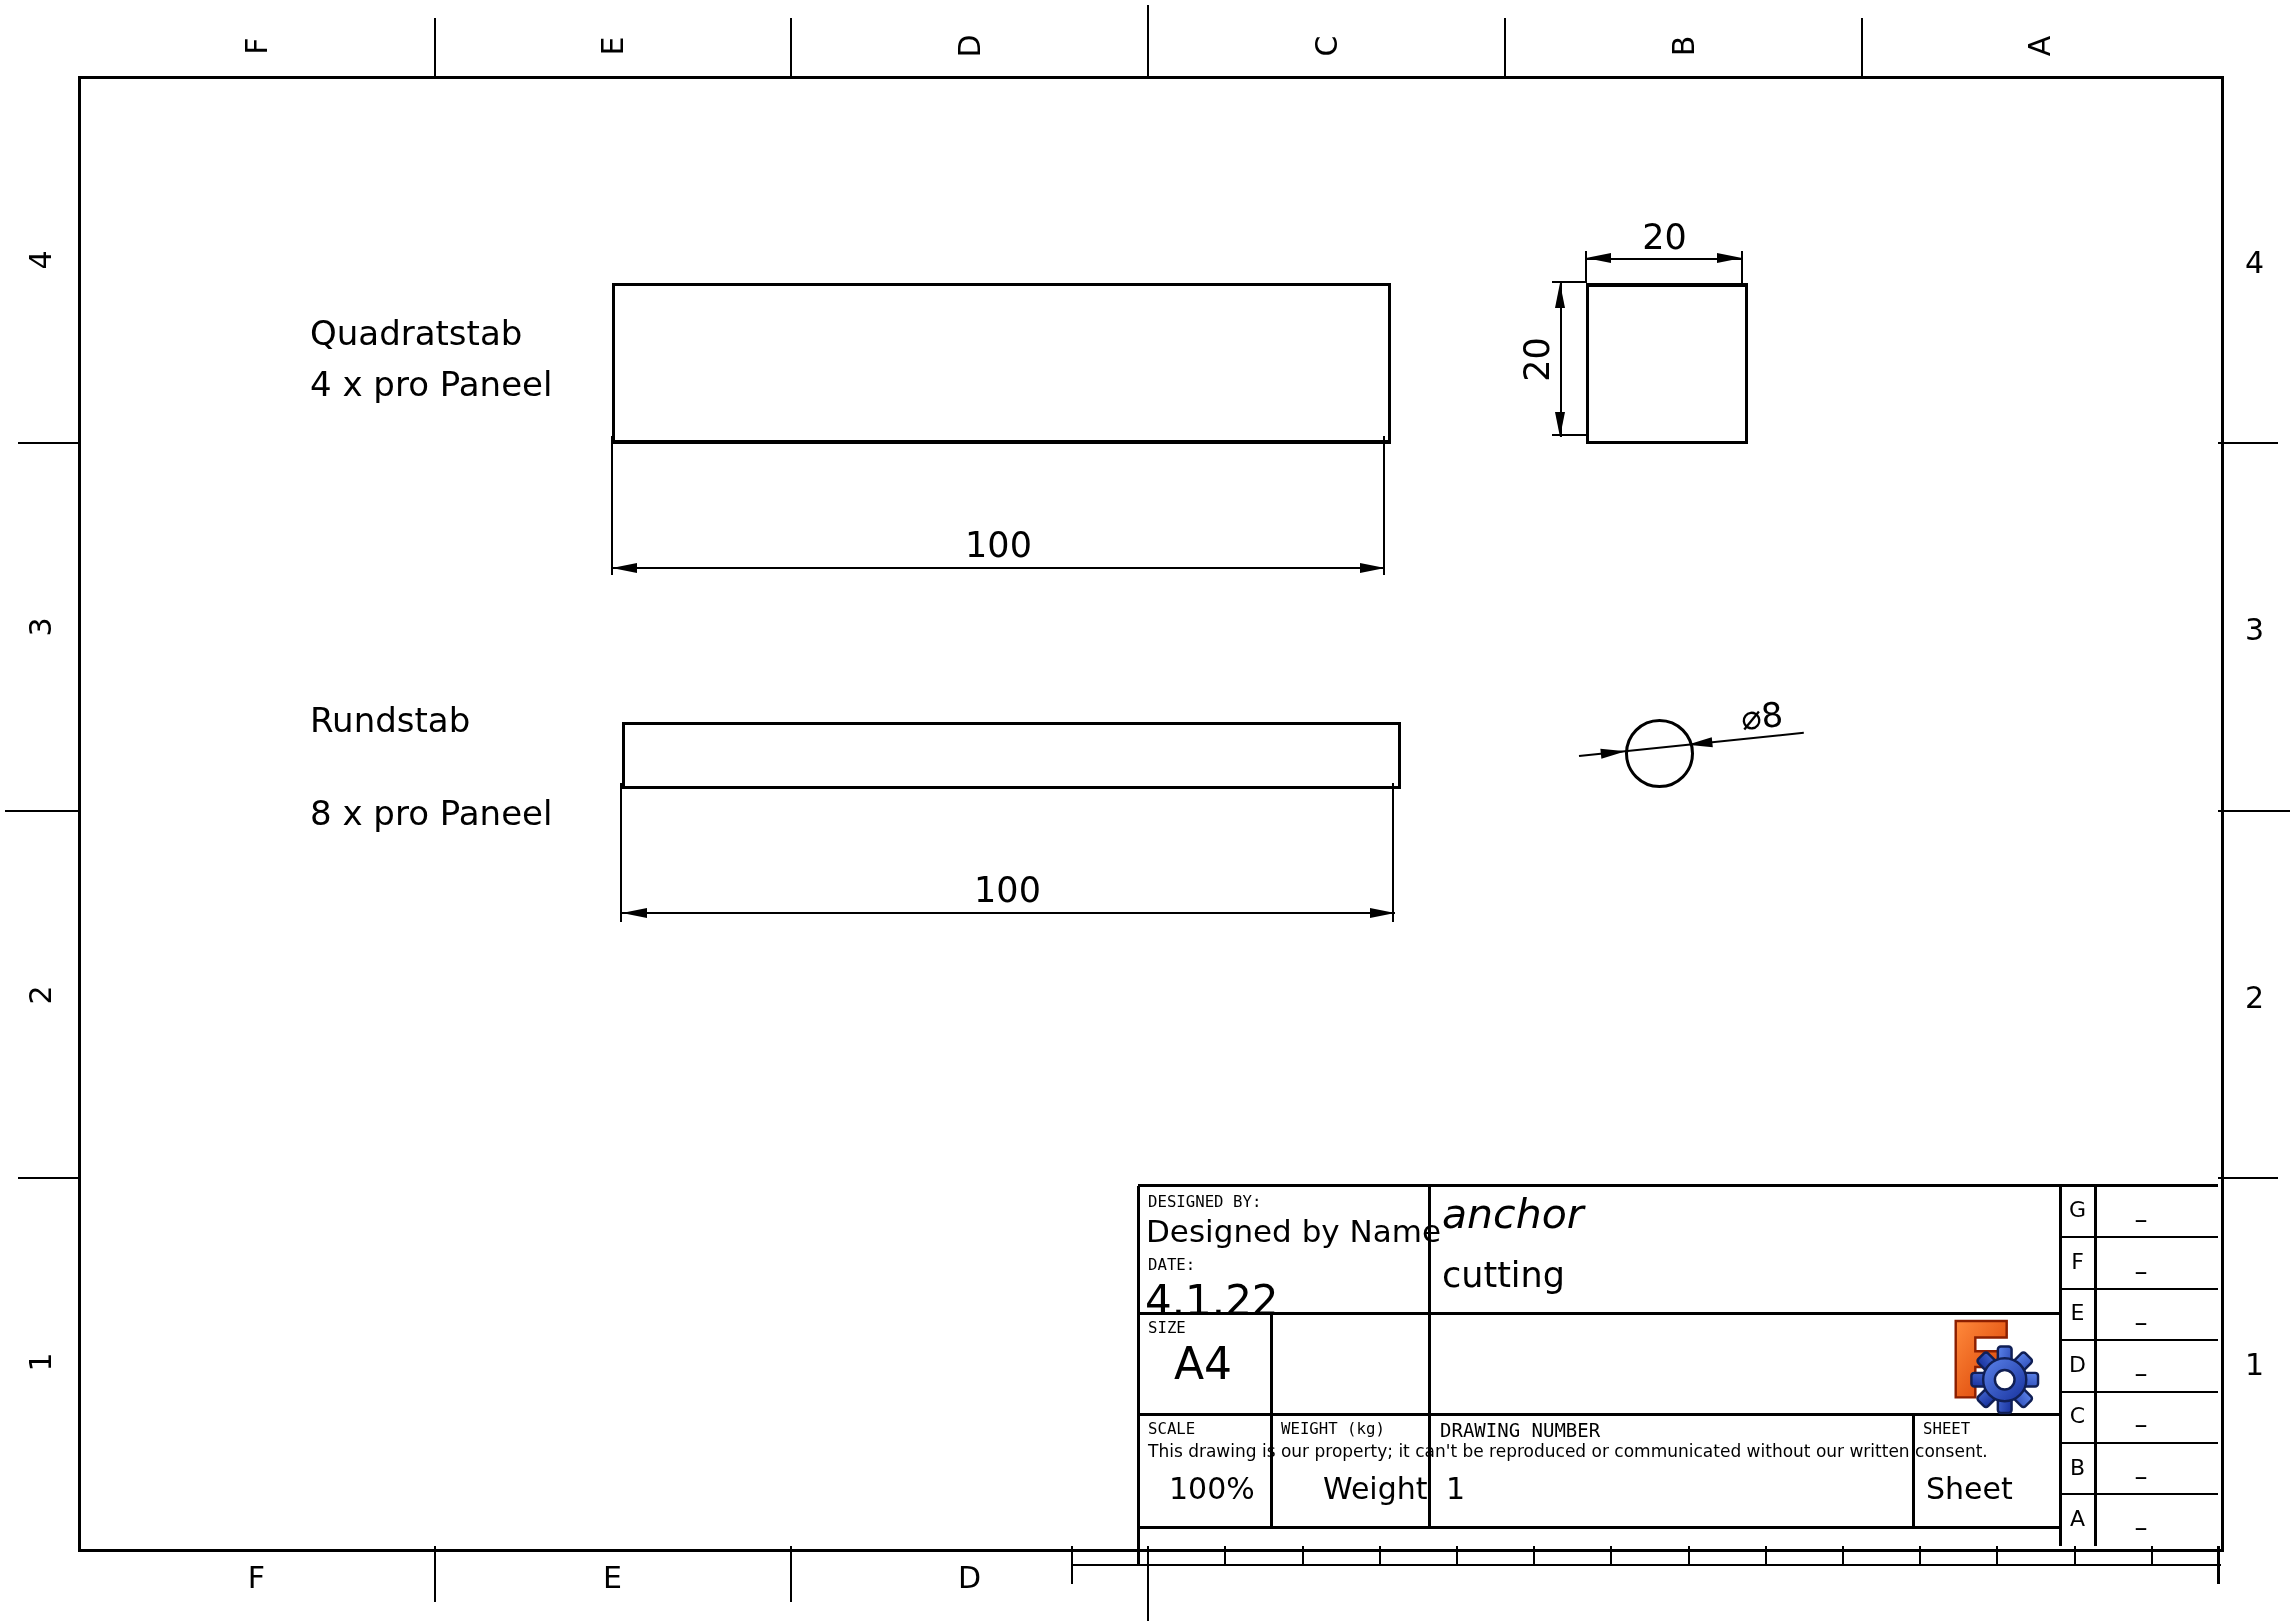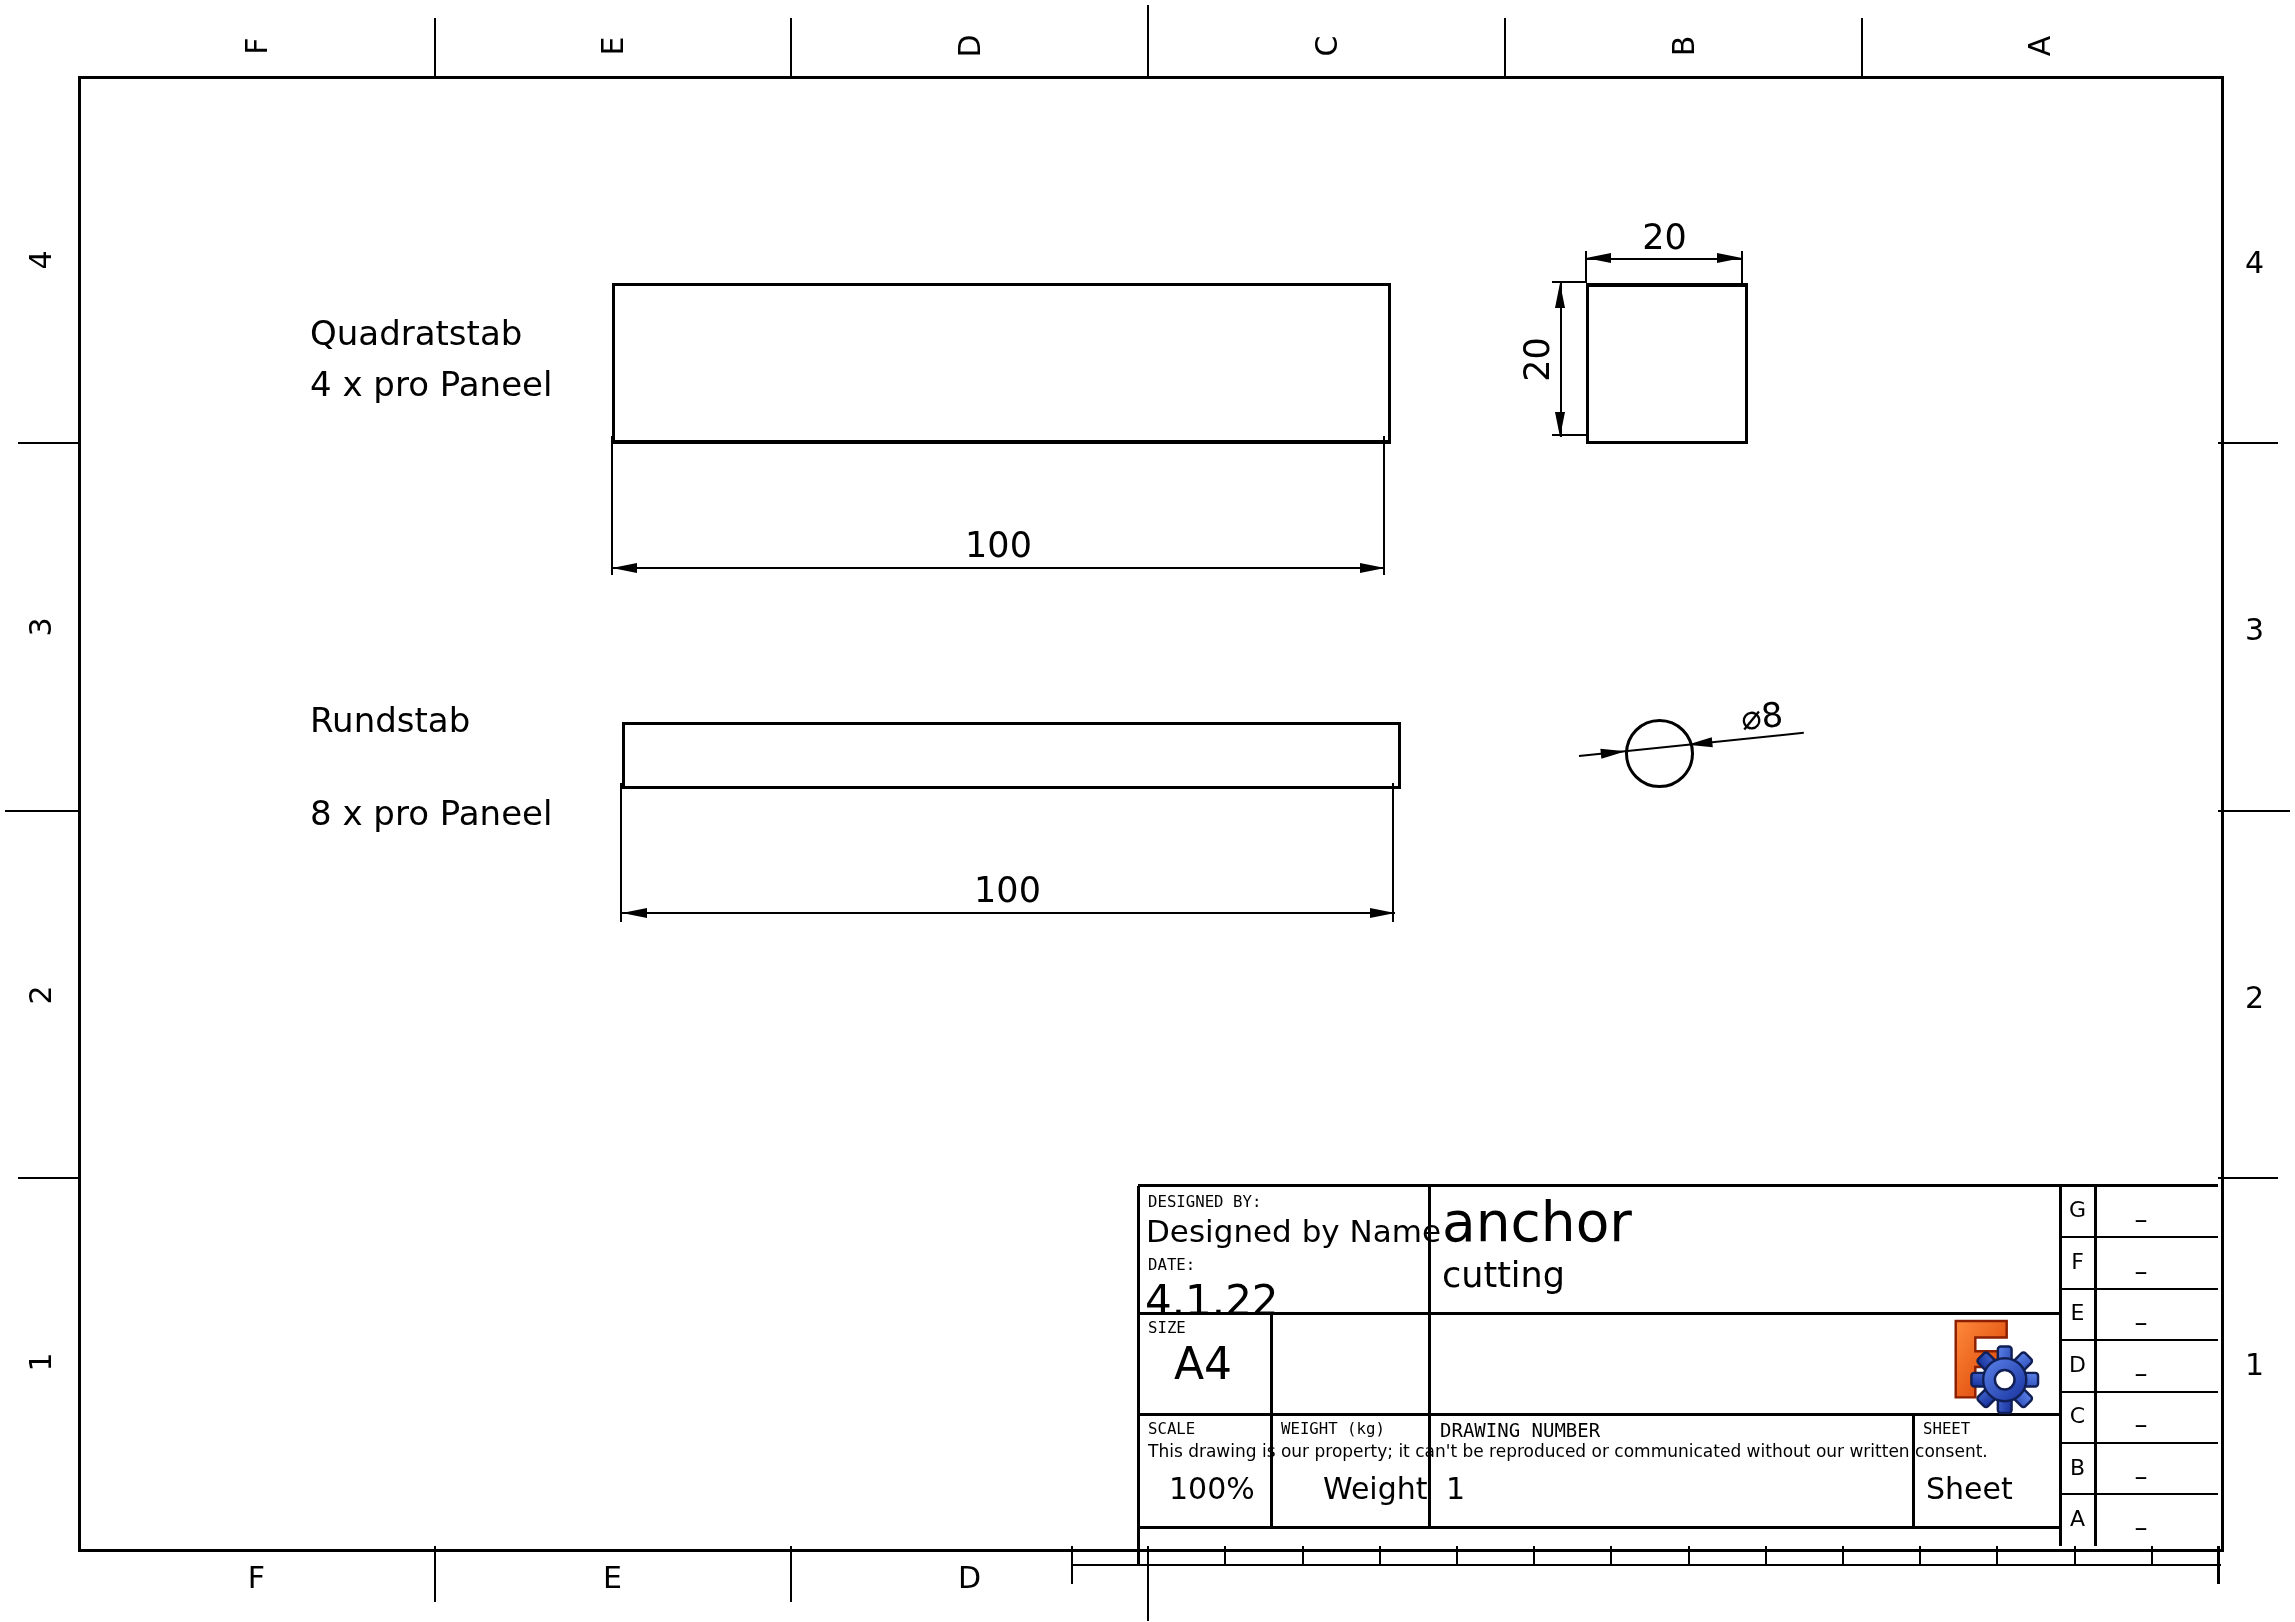--- a/index.html
+++ b/index.html
@@ -136,21 +136,21 @@
   <div class="ln" style="left:1428px;top:1186px;width:2.6px;height:342px;"></div>
   <div class="ln" style="left:1912px;top:1415px;width:2.6px;height:113px;"></div>
   <div class="ln" style="left:2059px;top:1186px;width:2.6px;height:360px;"></div>
   <div class="ln" style="left:2094px;top:1186px;width:2.6px;height:360px;"></div>
 
   <div class="txt mono" style="left:1148px;top:1192px;font-size:15.7px;">DESIGNED BY:</div>
   <div class="txt" style="left:1146px;top:1213px;font-size:31px;">Designed by Name</div>
   <div class="txt mono" style="left:1148px;top:1255px;font-size:15.7px;">DATE:</div>
   <div class="txt" style="left:1145px;top:1276px;font-size:42px;">4.1.22</div>
 
-  <div class="txt" style="left:1442px;top:1190px;font-size:55px;">anchor</div>
+  <div class="txt" style="left:1442px;top:1190px;font-size:41px;font-style:italic;">anchor</div>
   <div class="txt" style="left:1442px;top:1255px;font-size:35px;">cutting</div>
 
   <div class="txt mono" style="left:1148px;top:1318px;font-size:15.7px;">SIZE</div>
   <div class="txt" style="left:1174px;top:1338px;font-size:44px;">A4</div>
 
   <div class="txt mono" style="left:1148px;top:1419px;font-size:15.7px;">SCALE</div>
   <div class="txt" style="left:1169px;top:1471px;font-size:30px;">100%</div>
   <div class="txt mono" style="left:1281px;top:1419px;font-size:15.7px;">WEIGHT (kg)</div>
   <div class="txt" style="left:1323px;top:1471px;font-size:30px;">Weight</div>
   <div class="txt mono" style="left:1440px;top:1419px;font-size:19px;">DRAWING NUMBER</div>

